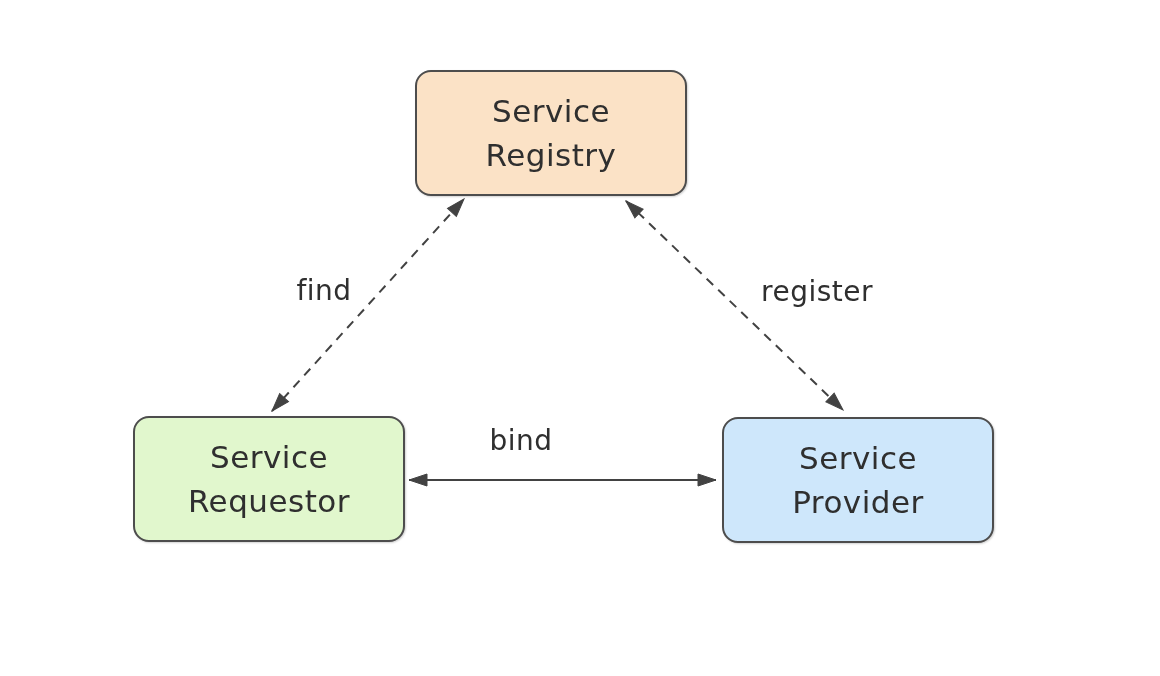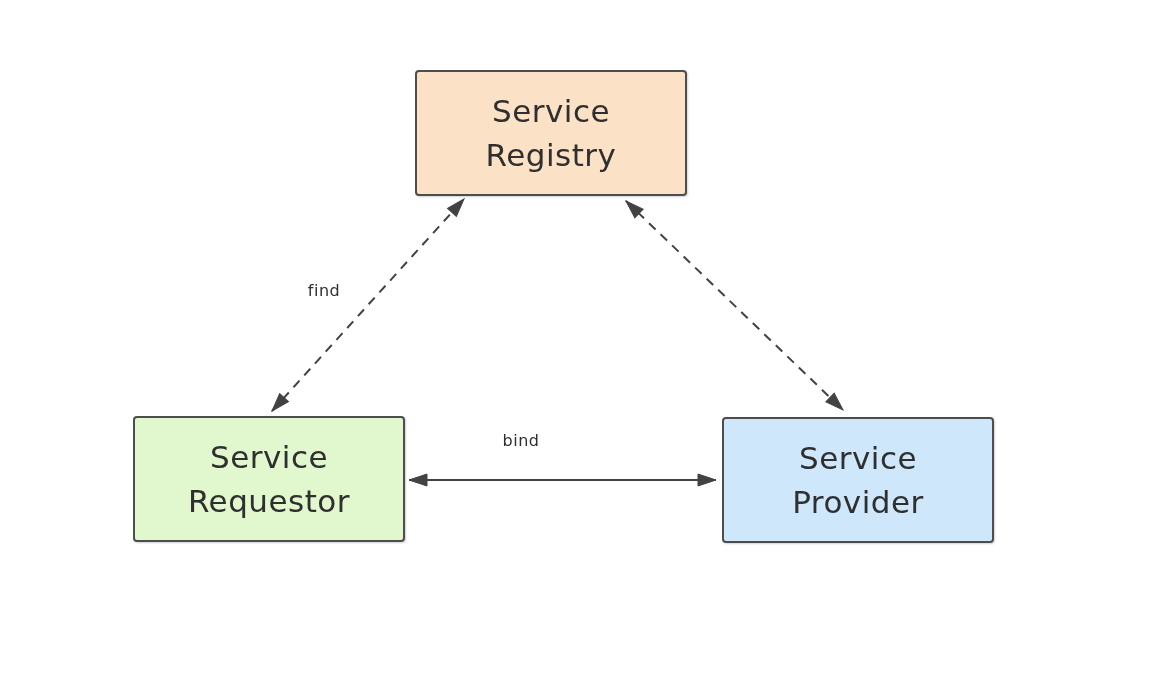--- a/index.html
+++ b/index.html
@@ -28,42 +28,42 @@
     fill: none;
   }
   .edge-line.dashed {
     stroke-dasharray: 9 7;
   }
   .node {
     position: absolute;
     width: 268px;
     height: 122px;
     border: 2px solid #4d4d4d;
-    border-radius: 4px;
+    border-radius: 16px;
     display: flex;
     align-items: center;
     justify-content: center;
     text-align: center;
     box-shadow: 1px 1px 2px rgba(0,0,0,0.18);
     box-sizing: content-box;
   }
   .node-label {
     font-size: 31px;
     line-height: 1.42;
     color: #2f2f2f;
     white-space: pre-line;
     letter-spacing: 0.5px;
   }
   .node-registry  { left: 415px; top: 70px;  }
   .node-requestor { left: 133px; top: 416px; }
   .node-provider  { left: 722px; top: 417px; }
   .edge-label {
     position: absolute;
     transform: translate(-50%, -50%);
-    font-size: 16px;
+    font-size: 28px;
     color: #2f2f2f;
     white-space: nowrap;
     letter-spacing: 0.5px;
   }
   .edge-label-find     { left: 324px; top: 290px; }
   .edge-label-register { left: 817px; top: 291px; }
   .edge-label-bind     { left: 521px; top: 440px; }
 </style>
 </head>
 <body>
@@ -90,15 +90,16 @@
     <span class="node-label">Service
 Requestor</span>
   </div>
 
   <div class="node node-provider" style="background-color: rgb(206, 231, 251);">
     <span class="node-label">Service
 Provider</span>
   </div>
 
   <div class="edge-label edge-label-find">find</div>
+  <div class="edge-label edge-label-register">register</div>
   <div class="edge-label edge-label-bind">bind</div>
 
 </div>
 
 </body></html>

